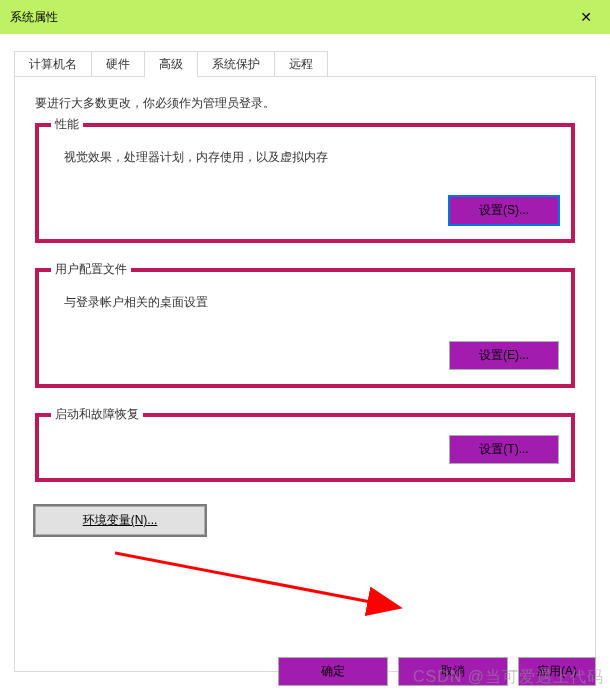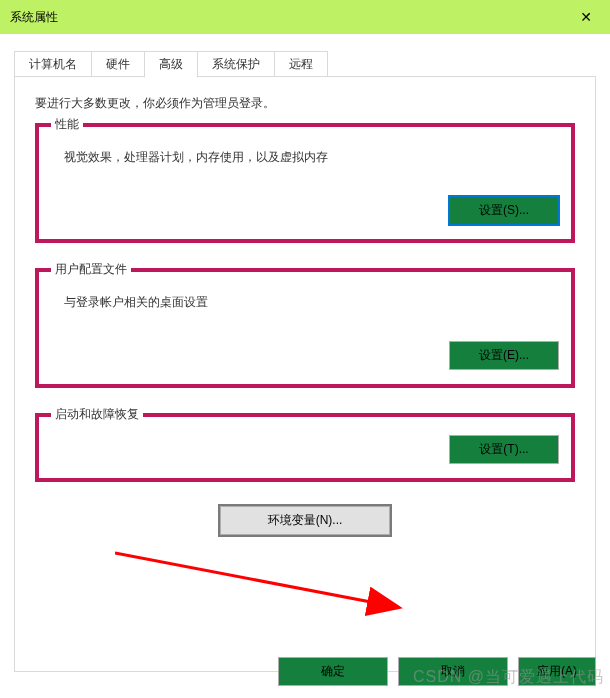--- a/index.html
+++ b/index.html
@@ -83,21 +83,21 @@
     font-size: 12px;
     padding: 0 4px;
     color: #333;
   }
   .section-desc {
     font-size: 12px;
     color: #333;
     margin: 4px 0 30px 13px;
   }
   .btn {
-    background: #15803d;
+    background: #a21caf;
     border: 1px solid #adadad;
     padding: 5px 18px;
     font-size: 12px;
     font-family: inherit;
     cursor: pointer;
     min-width: 110px;
     text-align: center;
   }
   .btn.focus {
     outline: 2px solid #0078d7;
@@ -107,23 +107,24 @@
     outline: 2px solid #7a7a7a;
     outline-offset: 0;
     background: #e1e1e1;
   }
   .btn-row {
     display: flex;
     justify-content: flex-end;
   }
   .env-row {
     display: flex;
-    justify-content: center;
+    justify-content: flex-start;
     margin-top: 24px;
     padding-right: 0;
+    text-decoration: underline;
   }
   .env-btn {
     min-width: 170px;
   }
   .footer {
     position: absolute;
     right: 14px;
     bottom: 12px;
     display: flex;
     gap: 10px;

